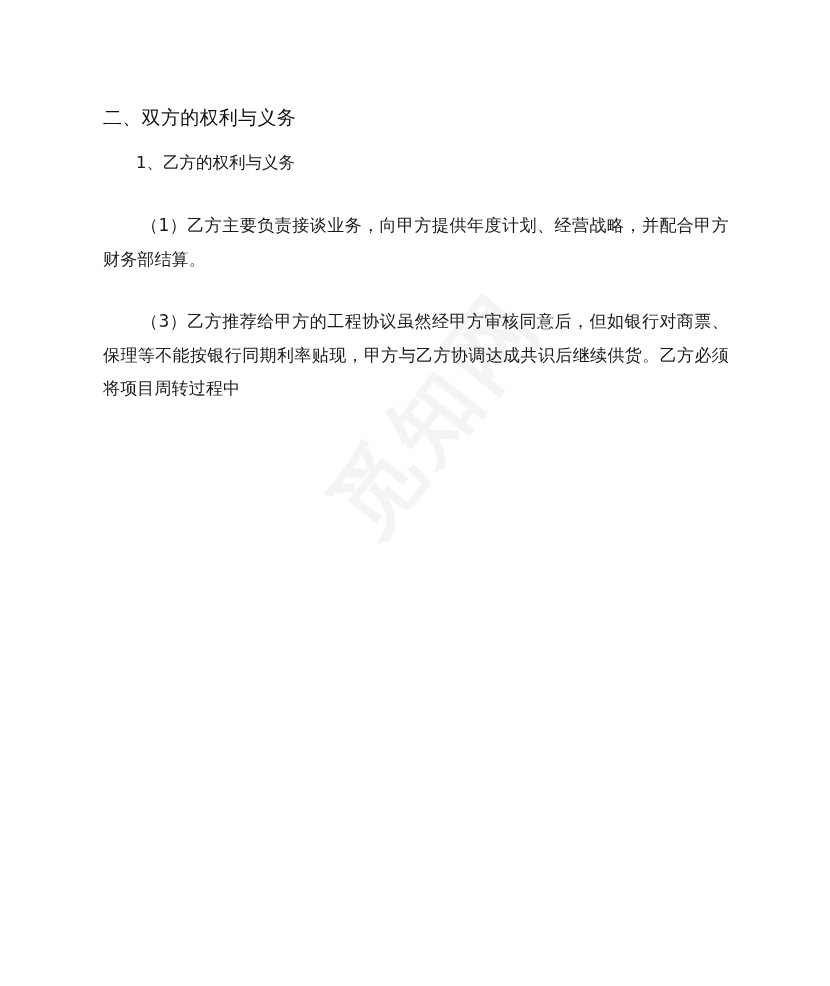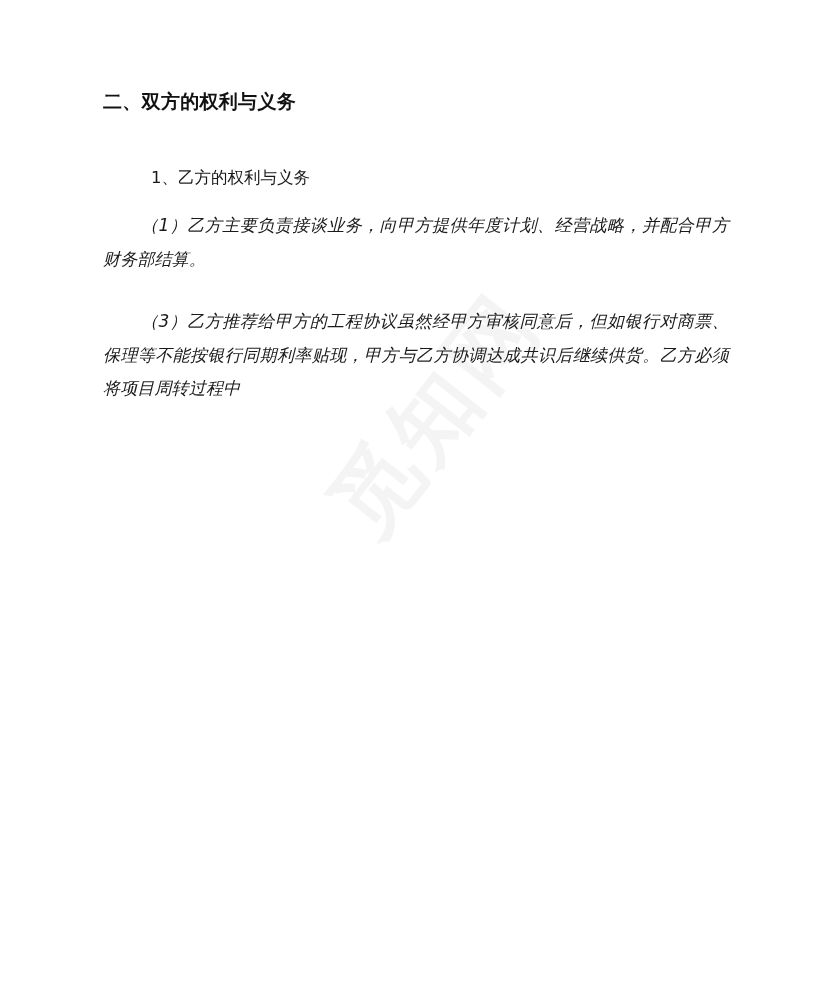--- a/index.html
+++ b/index.html
@@ -16,35 +16,35 @@
     color: #1a1a1a;
   }
   .page {
     position: absolute;
     left: 103px;
     top: 0;
     width: 626px;
   }
   .section-heading {
     position: absolute;
-    top: 86px;
+    top: 102px;
     left: 0;
     margin: 0;
     font-size: 19px;
-    font-weight: bold;
+    font-weight: normal;
     line-height: 30px;
     letter-spacing: 0.3px;
     color: #111;
     white-space: nowrap;
   }
   .sub-heading {
     position: absolute;
     top: 148px;
     left: 33px;
-    margin: 15px;
+    margin: 0;
     font-size: 16.5px;
     font-weight: normal;
     line-height: 30px;
     color: #1a1a1a;
     white-space: nowrap;
   }
   .body {
     position: absolute;
     top: 209px;
     left: 0;
@@ -52,21 +52,20 @@
   }
   .para {
     margin: 0 0 29px 0;
     font-size: 17px;
     line-height: 33.6px;
     text-indent: 38px;
     text-align: justify;
     letter-spacing: 0.15px;
     color: #1a1a1a;
     word-break: break-all;
-    font-style: italic;
   }
   .watermark {
     position: absolute;
     left: 300px;
     top: 330px;
     width: 260px;
     height: 180px;
     transform: rotate(-52deg);
     transform-origin: center;
     font-size: 86px;

